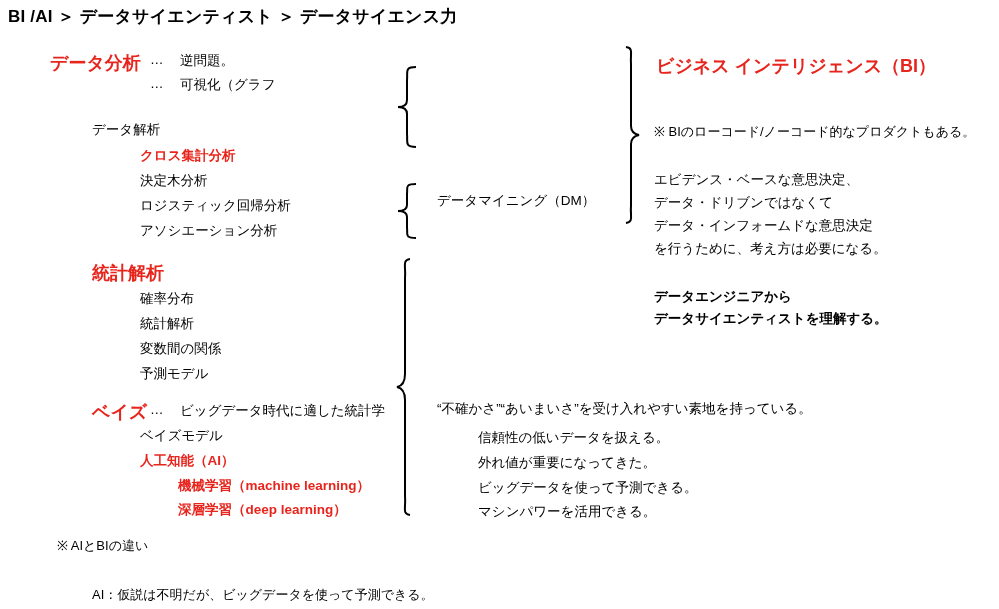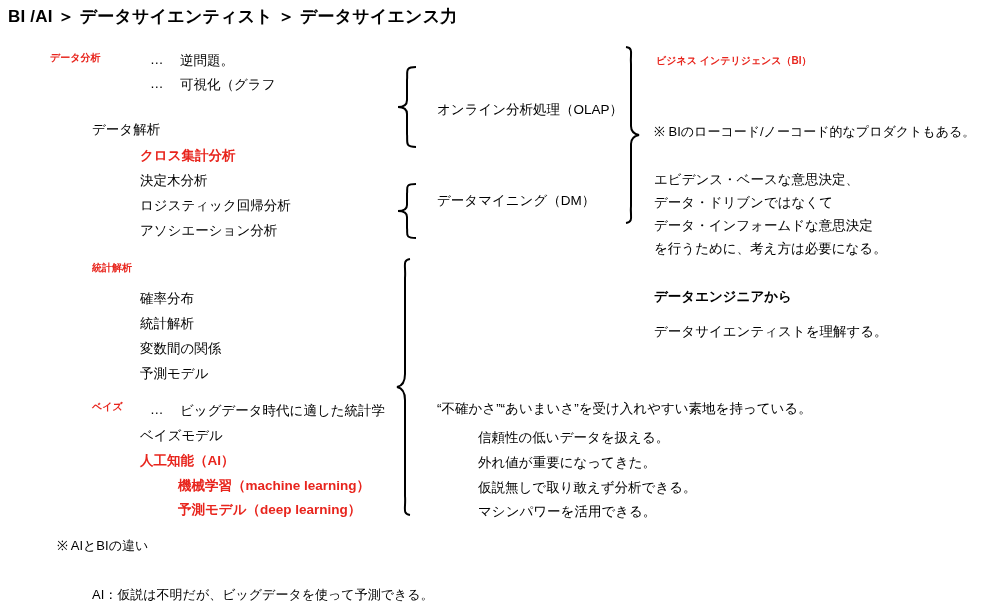--- a/index.html
+++ b/index.html
@@ -14,21 +14,21 @@
   #page {
     position: relative;
     width: 999px;
     height: 609px;
     overflow: hidden;
     background: #ffffff;
   }
   .abs { position: absolute; white-space: pre; }
   .red { color: #e8251d; }
   .bold { font-weight: bold; }
-  .t14 { font-size: 10px; }
+  .t14 { font-size: 18px; }
   .t13 { font-size: 13.5px; }
   .t12 { font-size: 13px; }
 
   
   #breadcrumb {
     left: 8px; top: 5px;
     font-size: 17px;
     font-weight: bold;
     letter-spacing: 0.2px;
   }
@@ -64,54 +64,53 @@
   <div class="abs t13" style="left:140px; top:340px;">変数間の関係</div>
   <div class="abs t13" style="left:140px; top:365px;">予測モデル</div>
 
   <div class="abs red bold t14" style="left:92px; top:400px;">ベイズ</div>
   <div class="abs t13" style="left:150px; top:402px;">…</div>
   <div class="abs t13" style="left:180px; top:402px;">ビッグデータ時代に適した統計学</div>
 
   <div class="abs t13" style="left:140px; top:427px;">ベイズモデル</div>
   <div class="abs t13 red bold" style="left:140px; top:452px;">人工知能（AI）</div>
   <div class="abs t13 red bold" style="left:178px; top:477px;">機械学習（machine learning）</div>
-  <div class="abs t13 red bold" style="left:178px; top:501px;">予測モデル（deep learning）</div>
+  <div class="abs t13 red bold" style="left:178px; top:501px;">深層学習（deep learning）</div>
 
   <svg class="brace" style="left:396px; top:66px;" width="26" height="82" viewBox="0 0 26 82">
     <path d="M20 1 C8 1 12 6 11 14 L11 34 C11 39 8 41 2 41 C8 41 11 43 11 48 L11 68 C12 76 8 81 20 81" fill="none" stroke="#000000" stroke-width="2"></path>
   </svg>
 
   <svg class="brace" style="left:396px; top:183px;" width="26" height="56" viewBox="0 0 26 56">
     <path d="M20 1 C8 1 12 5 11 11 L11 22 C11 26 8 28 2 28 C8 28 11 30 11 34 L11 45 C12 51 8 55 20 55" fill="none" stroke="#000000" stroke-width="2"></path>
   </svg>
 
   <svg class="brace" style="left:396px; top:258px;" width="26" height="258" viewBox="0 0 26 258">
     <path d="M14 1 C6 2 10 8 9 20 L9 116 C9 124 6 128 1 129 C6 130 9 134 9 142 L9 238 C10 250 6 256 14 257" fill="none" stroke="#000000" stroke-width="2"></path>
   </svg>
 
   <svg class="brace" style="left:620px; top:46px;" width="26" height="178" viewBox="0 0 26 178">
     <path d="M6 1 C14 2 10 8 11 18 L11 80 C11 86 14 88 19 89 C14 90 11 92 11 98 L11 160 C10 170 14 176 6 177" fill="none" stroke="#000000" stroke-width="2"></path>
   </svg>
 
-  <div class="abs t13" style="left:437px; top:101px;">オンライン分析処理（OLAP）</div>
   <div class="abs t13" style="left:437px; top:192px;">データマイニング（DM）</div>
 
   <div class="abs t13" style="left:437px; top:400px;">“不確かさ”“あいまいさ”を受け入れやすい素地を持っている。</div>
   <div class="abs t13" style="left:478px; top:429px;">信頼性の低いデータを扱える。</div>
   <div class="abs t13" style="left:478px; top:454px;">外れ値が重要になってきた。</div>
-  <div class="abs t13" style="left:478px; top:479px;">仮説無しで取り敢えず分析できる。</div>
+  <div class="abs t13" style="left:478px; top:479px;">ビッグデータを使って予測できる。</div>
   <div class="abs t13" style="left:478px; top:503px;">マシンパワーを活用できる。</div>
 
   <div class="abs red bold t14" style="left:656px; top:54px;">ビジネス インテリジェンス（BI）</div>
   <div class="abs t12" style="left:654px; top:122px;">※ BIのローコード/ノーコード的なプロダクトもある。</div>
 
   <div class="abs t13" style="left:654px; top:171px;">エビデンス・ベースな意思決定、</div>
   <div class="abs t13" style="left:654px; top:194px;">データ・ドリブンではなくて</div>
   <div class="abs t13" style="left:654px; top:217px;">データ・インフォームドな意思決定</div>
   <div class="abs t13" style="left:654px; top:240px;">を行うために、考え方は必要になる。</div>
 
   <div class="abs t13" style="left:654px; top:288px;font-weight:bold;">データエンジニアから</div>
-  <div class="abs t13" style="left:654px; top:323px;">データサイエンティストを理解する。</div>
+  <div class="abs t13" style="left:654px; top:310px;font-weight:bold;">データサイエンティストを理解する。</div>
 
   <div class="abs t12" style="left:57px; top:536px;">※ AIとBIの違い</div>
   <div class="abs t12" style="left:92px; top:586px;">AI：仮説は不明だが、ビッグデータを使って予測できる。</div>
 
 </div>
 
 </body></html>

